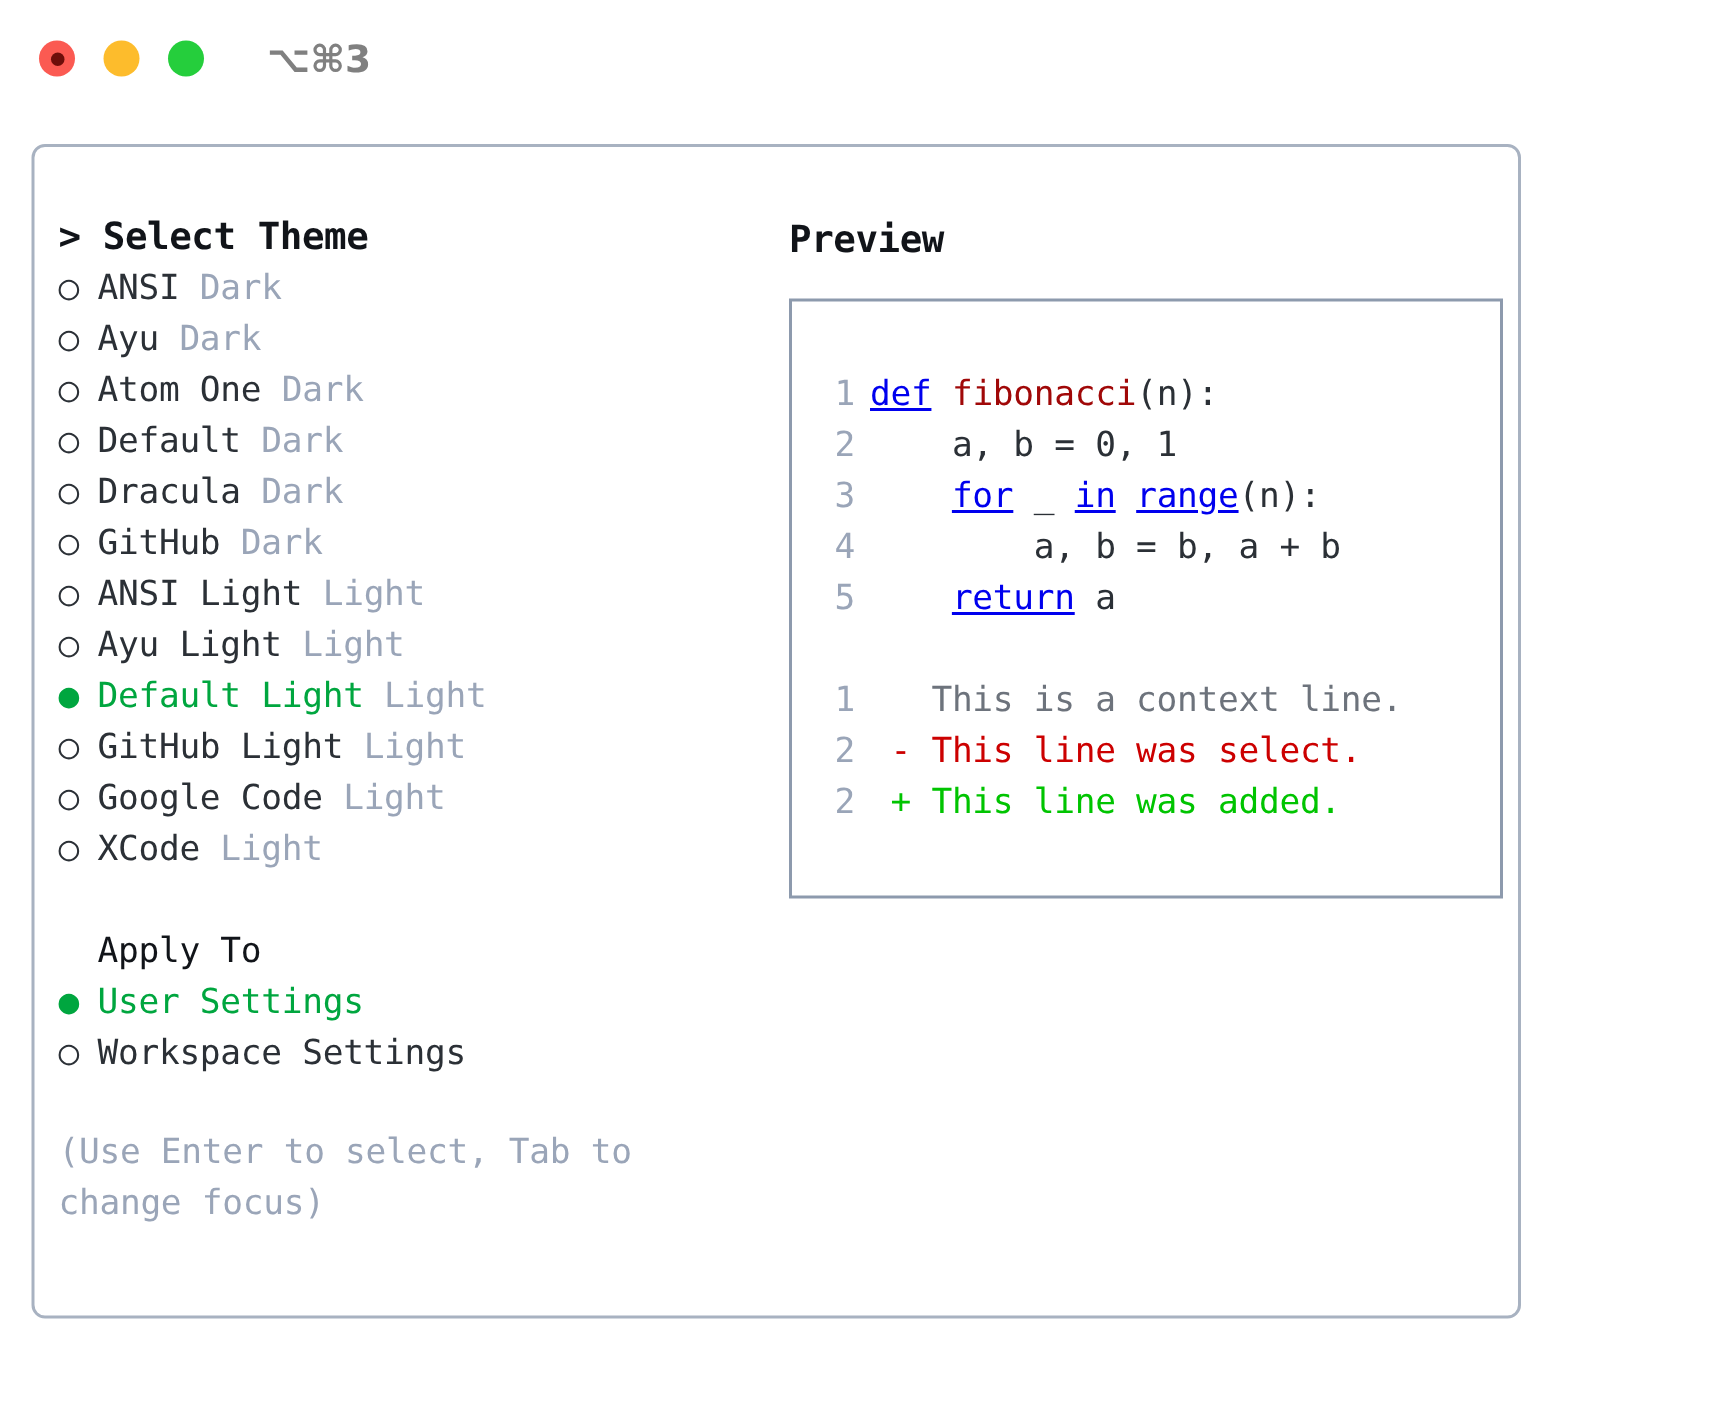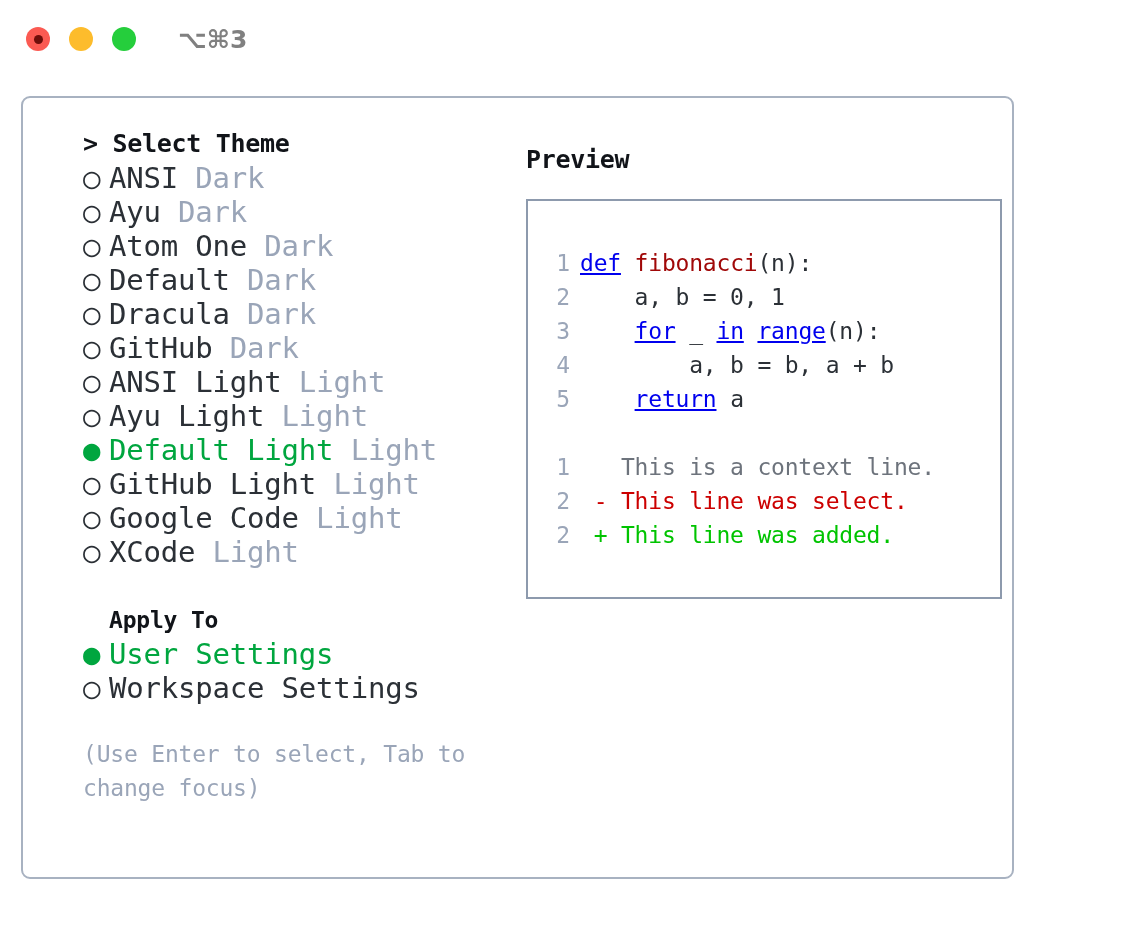--- a/index.html
+++ b/index.html
@@ -66,61 +66,59 @@
     width: 993px;
     height: 783px;
     border: 2px solid #a8b2c1;
     border-radius: 9px;
     box-sizing: border-box;
     background: #ffffff;
   }
 
   .col-left {
     position: absolute;
-    left: 16px; top: 29px;
+    left: 16px; top: 43px;
     width: 440px;
-    margin-left: 44px;
   }
   .col-right {
     position: absolute;
     left: 479px; top: 45px;
     width: 500px;
     margin-left: 24px;
   }
 
   
   .hdr {
     font-size: 25px;
     font-weight: bold;
     color: #111419;
     line-height: 34px;
     white-space: pre;
     letter-spacing: -0.3px;
   }
   .row {
-    font-size: 29px;
+    font-size: 23px;
     line-height: 34px;
     color: #2b3036;
     white-space: pre;
     letter-spacing: -0.2px;
     display: block;
   }
   .bullet { display: inline-block; width: 26px; }
   .bullet.on  { color: #00a63f; }
   .bullet.off { color: #2b3036; }
   .row.selected .name { color: #00a63f; }
   .tag { color: #9aa5b8; }
   .section-hdr {
     font-size: 23px;
     line-height: 34px;
     color: #111419;
     white-space: pre;
     letter-spacing: -0.2px;
     padding-left: 26px;
-    font-weight: bold;
   }
   .spacer { height: 34px; }
   .hint {
     margin-top: 32px;
     font-size: 23px;
     line-height: 34px;
     color: #9aa5b8;
     letter-spacing: -0.2px;
     width: 408px;
   }

